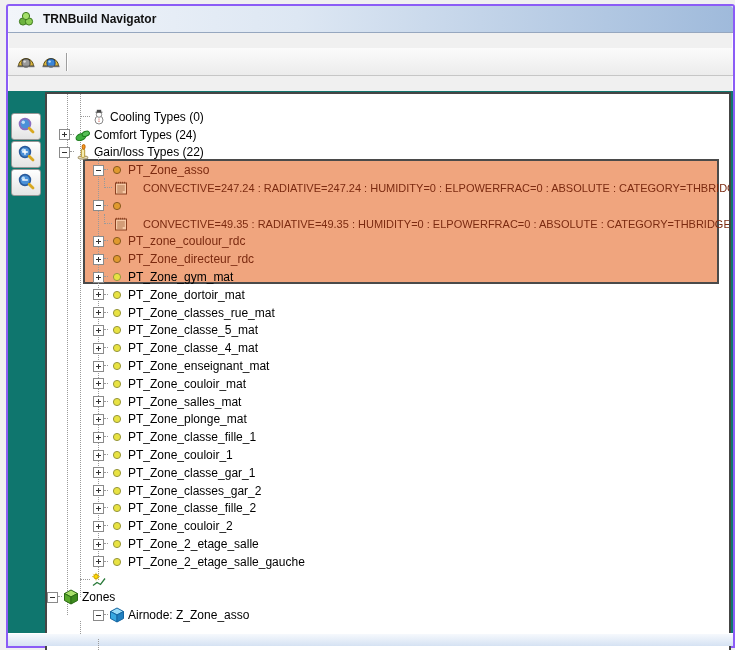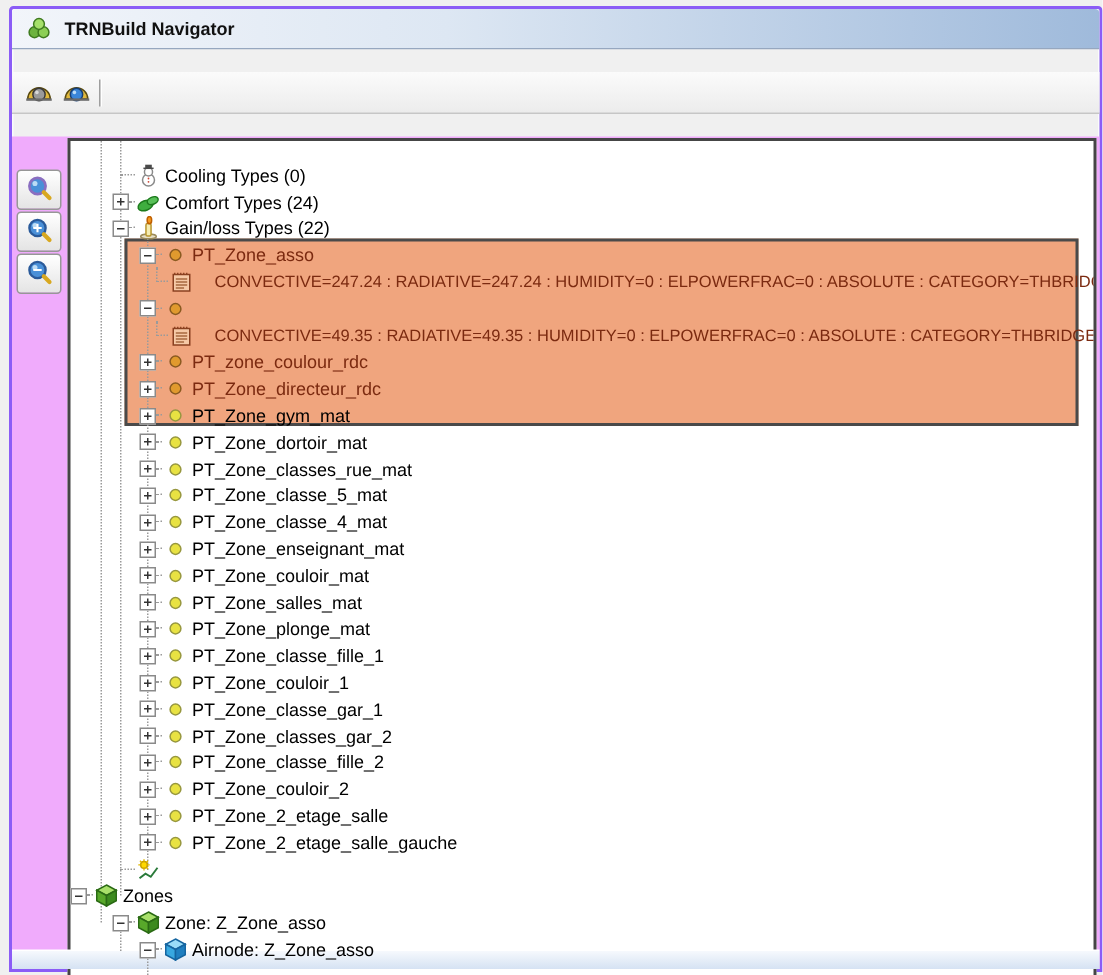--- a/index.html
+++ b/index.html
@@ -26,21 +26,21 @@
   }
   .title-text{font-size:12px;font-weight:700;color:#111;margin-left:6px;}
   .toolbar{
     height:27px;flex:none;
     background:linear-gradient(#fbfbfb,#ececec);
     border-bottom:1px solid #c6c6c6;
     display:flex;align-items:center;padding-left:5px;
   }
   .tb-btn{width:25px;height:22px;border:none;background:transparent;display:flex;align-items:center;justify-content:center;padding:0;}
   .tb-sep{width:1px;height:18px;background:#9e9e9e;box-shadow:1px 0 0 #fff;margin-left:3px;}
-  .main{flex:1;position:relative;background:#f0abfc;}
+  .main{flex:1;position:relative;background:#0f766e;}
   .side{position:absolute;left:0;top:0;width:37px;bottom:0;}
   .side-btn{
     width:30px;height:27px;margin:0 0 1px 3px;padding:0;
     border:1px solid #979797;border-radius:3px;
     background:linear-gradient(#ffffff,#e4e4e4);
     display:flex;align-items:center;justify-content:center;
   }
   .side-btn:first-child{margin-top:22px;}
   .bottom-strip{
     position:absolute;left:0;right:0;bottom:0;height:12px;
@@ -55,21 +55,21 @@
   }
   .highlight-box{
     position:absolute;left:36px;top:65px;width:636px;height:125px;
     background:#f0a57e;border:2px solid #4a4a4a;box-sizing:border-box;
     z-index:0;
   }
   .vline{position:absolute;width:0;border-left:1px dotted #9a9a9a;z-index:1;}
   .rows{position:relative;z-index:2;padding-top:14px;}
   .row{display:flex;align-items:center;height:17.8px;white-space:nowrap;}
   .row.level-1{}
-  .row.level-2{padding-left:28px;}
+  .row.level-2{padding-left:12px;}
   .row.level-3{padding-left:46px;}
   .row.level-4{padding-left:57px;}
   .row.leaf.level-2{padding-left:33px;}
   .stub{flex:none;width:4px;height:1px;border-top:1px dotted #9a9a9a;}
   .row.leaf .stub{width:10px;}
   .row.leaf.level-4 .stub{width:8px;}
   .expander{
     flex:none;width:9px;height:9px;border:1px solid #8a8a8a;background:#fff;
     position:relative;box-sizing:content-box;
   }
@@ -457,32 +457,20 @@
     <span class="stub"></span>
     <span class="icon-host">
               <svg width="16" height="16" viewBox="0 0 16 16">
                 <polygon points="8,1 14.5,4.5 8,8 1.5,4.5" fill="#a8e06a" stroke="#2a6a14"></polygon>
                 <polygon points="1.5,4.5 8,8 8,15 1.5,11.5" fill="#58a82a" stroke="#2a6a14"></polygon>
                 <polygon points="14.5,4.5 8,8 8,15 14.5,11.5" fill="#3c8a1e" stroke="#2a6a14"></polygon>
               </svg>
             </span>
     <span class="row-label">Zones</span>
   </div>
-          <div class="row level-2 exp-row">
-    <span class="expander minus"></span>
-    <span class="stub"></span>
-    <span class="icon-host">
-              <svg width="16" height="16" viewBox="0 0 16 16">
-                <polygon points="8,1 14.5,4.5 8,8 1.5,4.5" fill="#a8e06a" stroke="#2a6a14"></polygon>
-                <polygon points="1.5,4.5 8,8 8,15 1.5,11.5" fill="#58a82a" stroke="#2a6a14"></polygon>
-                <polygon points="14.5,4.5 8,8 8,15 14.5,11.5" fill="#3c8a1e" stroke="#2a6a14"></polygon>
-              </svg>
-            </span>
-    <span class="row-label">Zone: Z_Zone_asso</span>
-  </div>
           <div class="row level-3 exp-row">
     <span class="expander minus"></span>
     <span class="stub"></span>
     <span class="icon-host">
               <svg width="16" height="16" viewBox="0 0 16 16">
                 <polygon points="8,1 14.5,4.5 8,8 1.5,4.5" fill="#9adcf8" stroke="#1565a0"></polygon>
                 <polygon points="1.5,4.5 8,8 8,15 1.5,11.5" fill="#38a8e0" stroke="#1565a0"></polygon>
                 <polygon points="14.5,4.5 8,8 8,15 14.5,11.5" fill="#1f7fc0" stroke="#1565a0"></polygon>
               </svg>
             </span>

